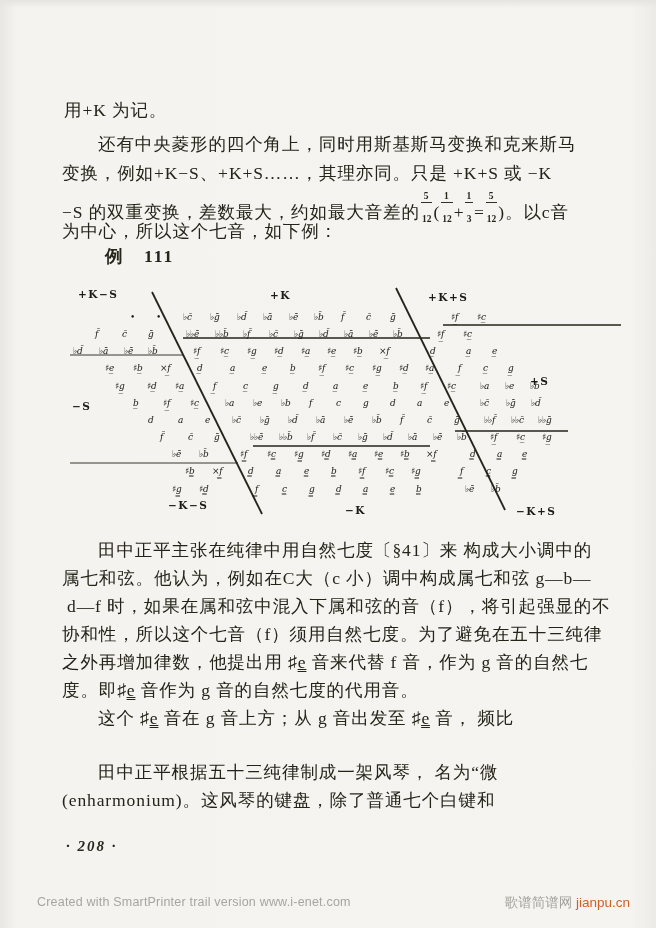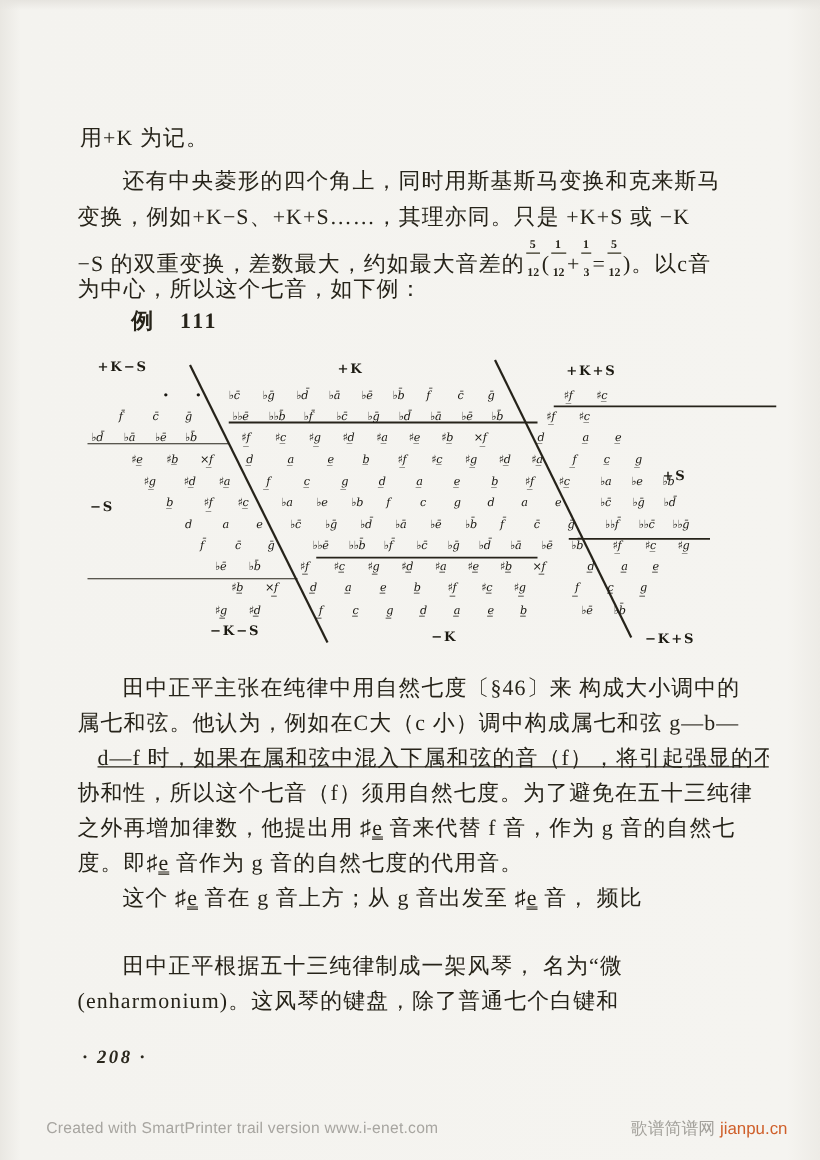--- a/index.html
+++ b/index.html
@@ -40,23 +40,23 @@
 
 <div class="page">
 
   <div class="text-layer">
       <div class="tline" style="left: 64px; top: 100px;">用+K 为记。</div>
       <div class="tline" style="left: 98px; top: 134px;">还有中央菱形的四个角上，同时用斯基斯马变换和克来斯马</div>
       <div class="tline" style="left: 62px; top: 163px;">变换，例如+K−S、+K+S……，其理亦同。只是 +K+S 或 −K</div>
       <div class="tline" style="left: 62px; top: 192px;">−S 的双重变换，差数最大，约如最大音差的<span class="frac"><span class="num">5</span><span class="den">12</span></span>(<span class="frac"><span class="num">1</span><span class="den">12</span></span>+<span class="frac"><span class="num">1</span><span class="den">3</span></span>=<span class="frac"><span class="num">5</span><span class="den">12</span></span>)。以c音</div>
       <div class="tline" style="left: 62px; top: 221px;">为中心，所以这个七音，如下例：</div>
       <div class="tline bold" style="left: 105px; top: 246px;">例　111</div>
-      <div class="tline" style="left: 98px; top: 540px;">田中正平主张在纯律中用自然七度〔§46〕来 构成大小调中的</div>
+      <div class="tline" style="left: 98px; top: 540px;">田中正平主张在纯律中用自然七度〔§41〕来 构成大小调中的</div>
       <div class="tline" style="left: 62px; top: 568px;">属七和弦。他认为，例如在C大（c 小）调中构成属七和弦 g—b—</div>
-      <div class="tline" style="left: 78px; top: 596px; text-decoration: underline;">d—f 时，如果在属和弦中混入下属和弦的音（f），将引起强显的不</div>
+      <div class="tline" style="left: 67px; top: 596px;">d—f 时，如果在属和弦中混入下属和弦的音（f），将引起强显的不</div>
       <div class="tline" style="left: 62px; top: 624px;">协和性，所以这个七音（f）须用自然七度。为了避免在五十三纯律</div>
       <div class="tline" style="left: 62px; top: 652px;">之外再增加律数，他提出用 ♯e̳ 音来代替 f 音，作为 g 音的自然七</div>
       <div class="tline" style="left: 98px; top: 708px;">这个 ♯e̳ 音在 g 音上方；从 g 音出发至 ♯e̳ 音， 频比</div>
       <div class="tline" style="left: 62px; top: 680px;">度。即♯e̳ 音作为 g 音的自然七度的代用音。</div>
       <div class="tline" style="left: 62px; top: 790px;">(enharmonium)。这风琴的键盘，除了普通七个白键和</div>
       <div class="tline" style="left: 98px; top: 762px;">田中正平根据五十三纯律制成一架风琴， 名为“微</div>
     </div>
 
   <div class="diagram">
     <svg class="lattice-svg" width="656" height="242" viewBox="0 0 656 242">
@@ -64,21 +64,21 @@
         <line x1="396" y1="5" x2="505" y2="227" stroke="#26231a" stroke-width="1.8"></line>
         <line x1="443" y1="42" x2="621" y2="42" stroke="#26231a" stroke-width="1.4"></line>
         <line x1="183" y1="55" x2="430" y2="55" stroke="#26231a" stroke-width="1.6"></line>
         <line x1="70" y1="72" x2="183" y2="72" stroke="#26231a" stroke-width="0.9"></line>
         <line x1="455" y1="148" x2="568" y2="148" stroke="#26231a" stroke-width="1.4"></line>
         <line x1="253" y1="163" x2="430" y2="163" stroke="#26231a" stroke-width="1.4"></line>
         <line x1="70" y1="180" x2="238" y2="180" stroke="#26231a" stroke-width="0.9"></line>
       </svg>
   <span class="dlabel" style="left: 78px; top: 5px;">+K−S</span>
       <span class="dlabel" style="left: 270px; top: 6px;">+K</span>
-      <span class="dlabel" style="left: 453px; top: 8px;">+K+S</span>
+      <span class="dlabel" style="left: 428px; top: 8px;">+K+S</span>
       <span class="dlabel" style="left: 530px; top: 92px;">+S</span>
       <span class="dlabel" style="left: 72px; top: 117px;">−S</span>
       <span class="dlabel" style="left: 168px; top: 216px;">−K−S</span>
       <span class="dlabel" style="left: 345px; top: 221px;">−K</span>
       <span class="dlabel" style="left: 516px; top: 222px;">−K+S</span>
       <span class="note" style="left: 130px; top: 29px;">•</span>
       <span class="note" style="left: 156px; top: 29px;">•</span>
       <span class="note" style="left: 183px; top: 29px;">♭c̄</span>
       <span class="note" style="left: 210px; top: 29px;">♭ḡ</span>
       <span class="note" style="left: 237px; top: 29px;">♭d̄</span>

